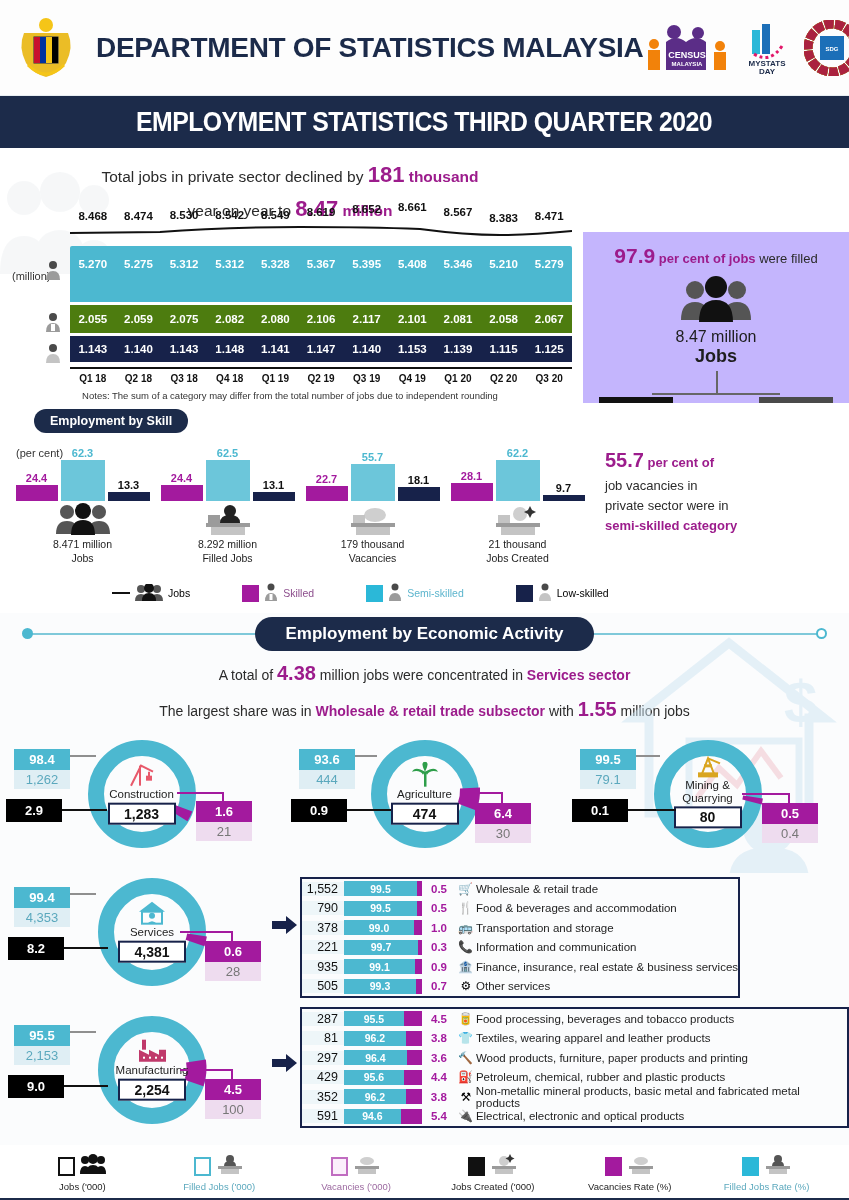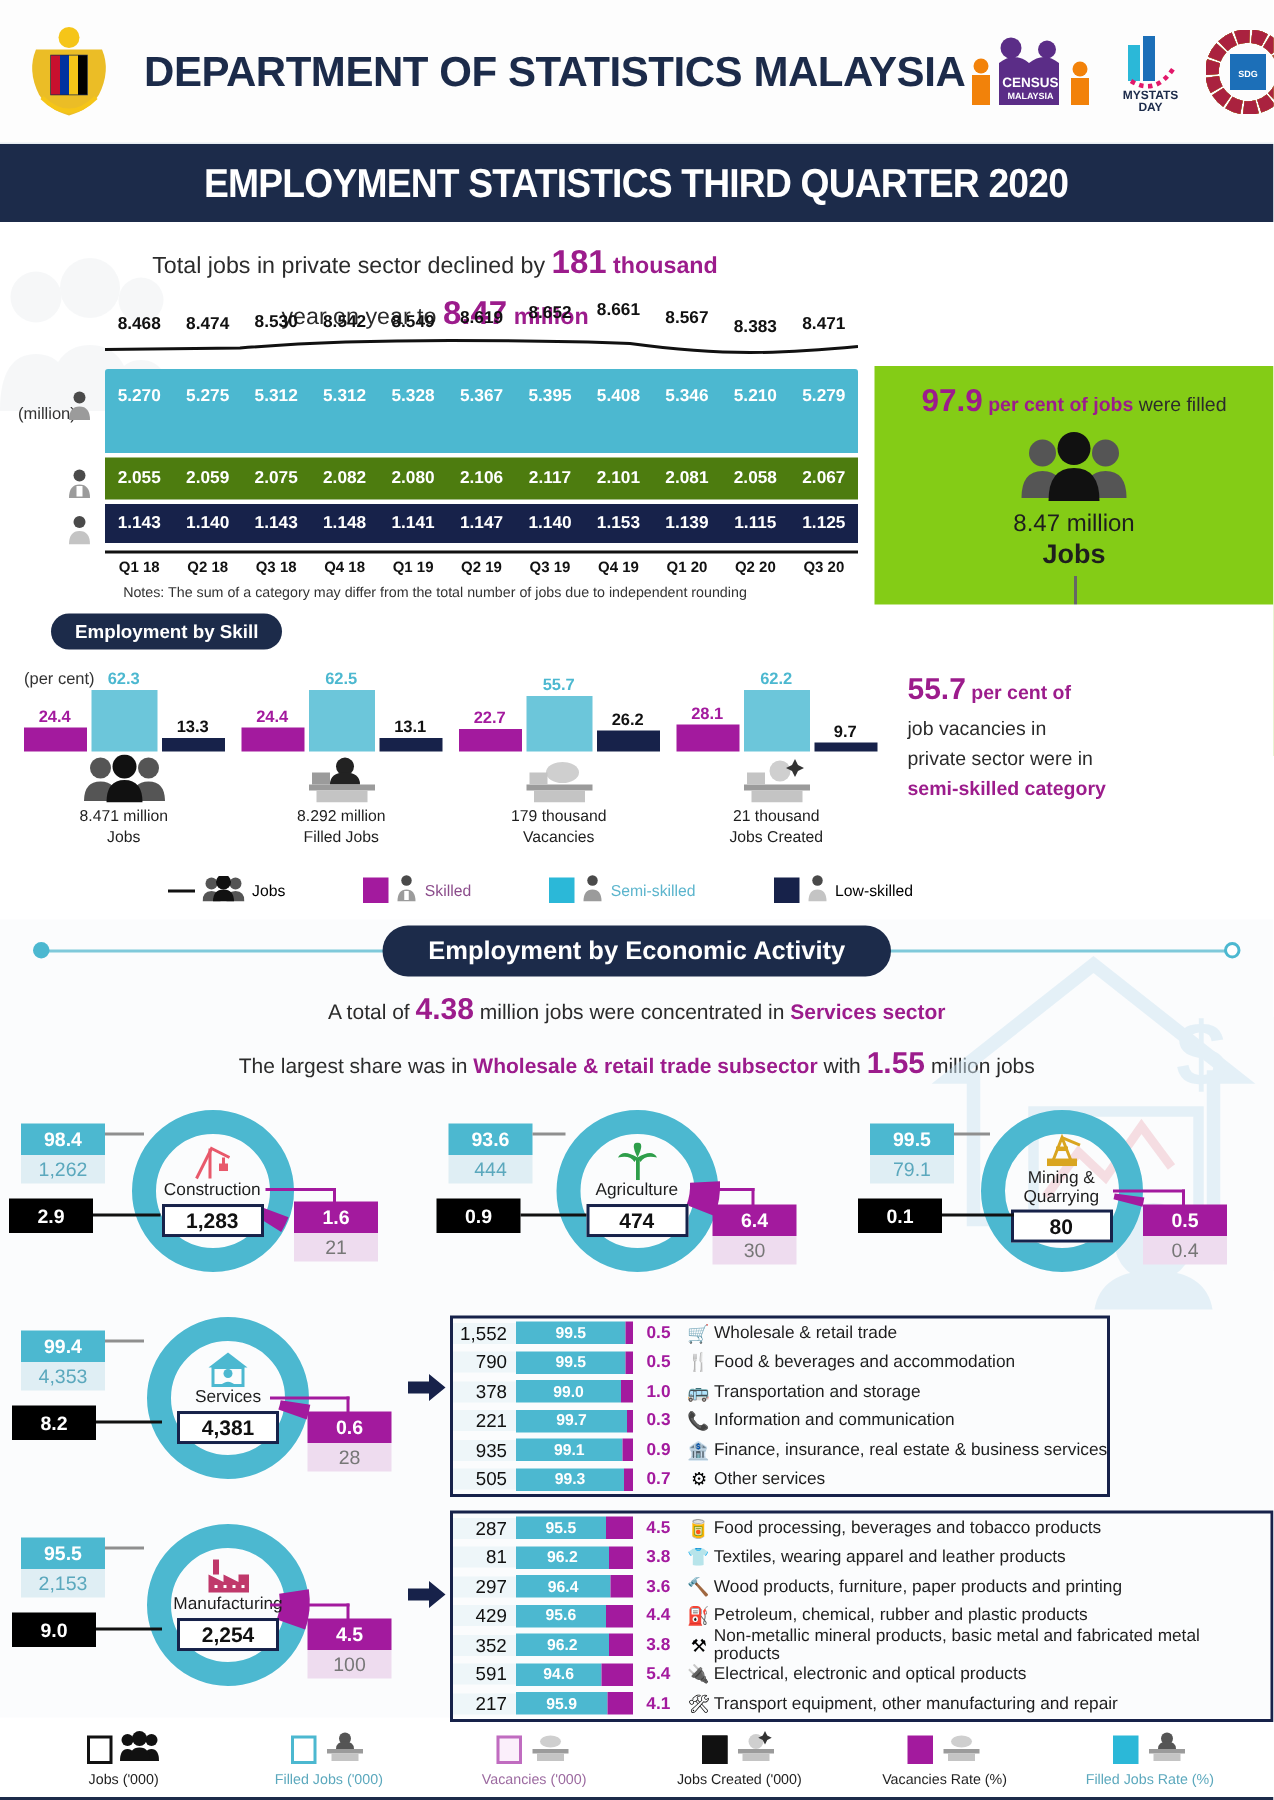--- a/index.html
+++ b/index.html
@@ -69,22 +69,22 @@
   .band-skill { background:#4d7c0f; height: 28px; margin-top:3px;}
   .band-low { background:#17224a; height: 26px; margin-top:3px;}
   .band-semi .cell { position:relative; top:-10px; }
   .icon-col { position:absolute; left:-28px; width: 22px; text-align:center; }
   .q-row { display:flex; margin: 5px 8px 0 70px; border-top: 2px solid #111; padding-top:4px;}
   .q-row .cell { flex:1; text-align:center; font-size: 10px; font-weight:bold; color:#111;}
   .notes { margin-top: 6px; text-align:center; font-size: 9.5px; color:#333; width:580px; }
 
   
   .right-panel {
-    position:absolute; right: 0; top: 96px; width: 266px; height: 260px;
-    background:#84cc16; padding: 12px 10px 0 10px;
+    position:absolute; right: 0; top: 84px; width: 266px; height: 260px;
+    background:#c4b5fd; padding: 12px 10px 0 10px;
   }
   .rp-head { text-align:center; font-size: 13px; color:#2b2b2b; }
   .rp-head .num { color:#9c1c8c; font-weight:bold; font-size: 21px; }
   .rp-head .lbl { color:#9c1c8c; font-weight:bold; }
   .rp-people { text-align:center; margin-top: 8px; color:#3a3a3a; }
   .rp-jobs { text-align:center; font-size: 16px; color:#1e1e1e; margin-top: 2px; }
   .rp-jobs b { display:block; font-size: 18px; font-weight:bold; }
   .rp-tree { position:relative; height: 86px; margin-top: 4px; }
   .v-line { position:absolute; left:50%; top:0; width:2px; height:22px; background:#666; }
   .h-line { position:absolute; left:24%; top:22px; width:52%; height:2px; background:#666; }
@@ -558,21 +558,21 @@
 
       <div class="sgroup">
         <div class="bars">
           <div class="bar bar-skilled" style="height:15px">
               <span class="v">22.7</span>
             </div>
           <div class="bar bar-semi" style="height:37px">
               <span class="v">55.7</span>
             </div>
           <div class="bar bar-low" style="height:14px">
-              <span class="v">26.2</span>
+              <span class="v">18.1</span>
             </div>
         </div>
         <div class="sg-icon">
           <svg width="56" height="32" viewBox="0 0 56 32">
               <ellipse cx="30" cy="12" rx="11" ry="7" fill="#cfcfcf"></ellipse>
               <rect x="6" y="20" width="44" height="4" fill="#9b9b9b"></rect>
               <rect x="11" y="24" width="34" height="8" fill="#c4c4c4"></rect>
               <rect x="8" y="12" width="12" height="8" fill="#c4c4c4"></rect>
             </svg>
         </div>
@@ -990,30 +990,20 @@
           <div class="lrow">
             <span class="lnum">591</span>
             <span class="lbar">
                 <span class="fill" style="width:57px">94.6</span>
                 <span class="vac" style="width:21px"></span>
               </span>
             <span class="lrate">5.4</span>
             <span class="licon">🔌</span>
             <span class="ltext">Electrical, electronic  and optical products</span>
           </div>
-          <div class="lrow">
-            <span class="lnum">217</span>
-            <span class="lbar">
-                <span class="fill" style="width:61px">95.9</span>
-                <span class="vac" style="width:17px"></span>
-              </span>
-            <span class="lrate">4.1</span>
-            <span class="licon">🛠</span>
-            <span class="ltext">Transport equipment, other manufacturing and repair</span>
-          </div>
         </div>
       </div>
     </div>
   </div>
 
   <div class="bottom-legend">
     <div class="bl">
       <div class="bl-sw-row">
         <span class="bl-sw" style="background:#fff;border:2px solid #111;"></span>
         <span><svg width="26" height="20" viewBox="0 0 26 20">

